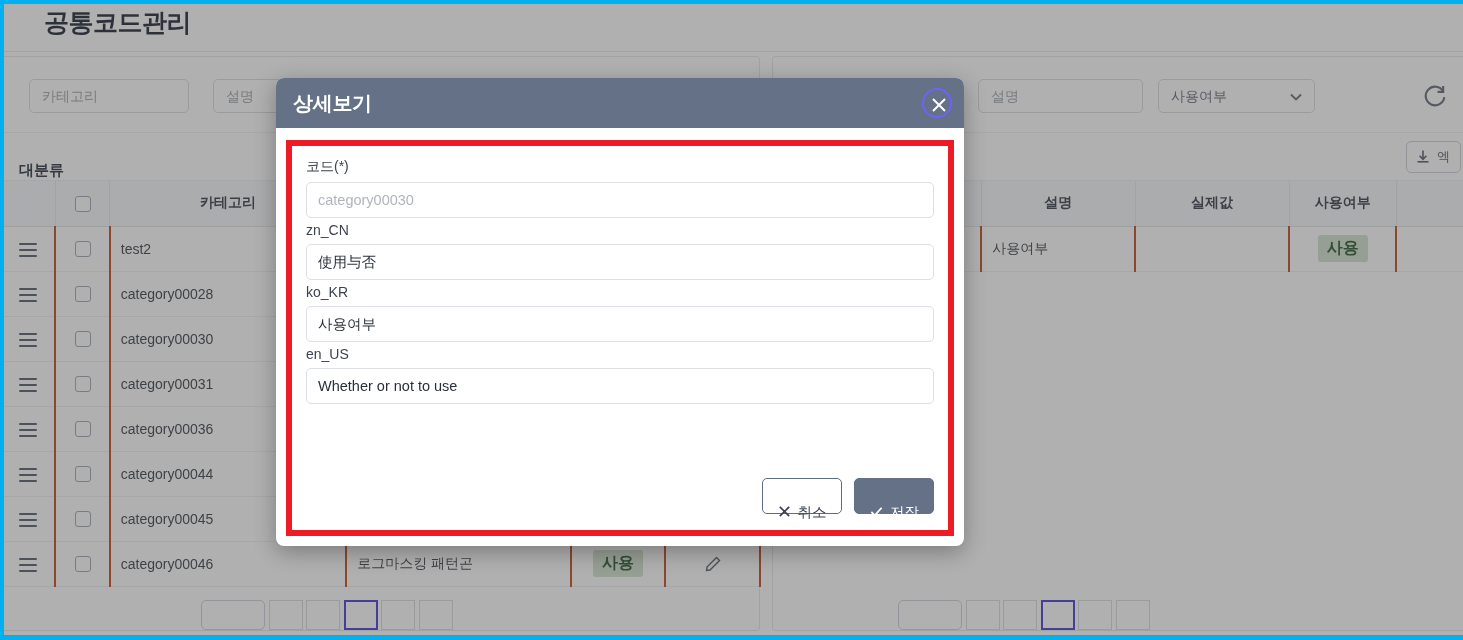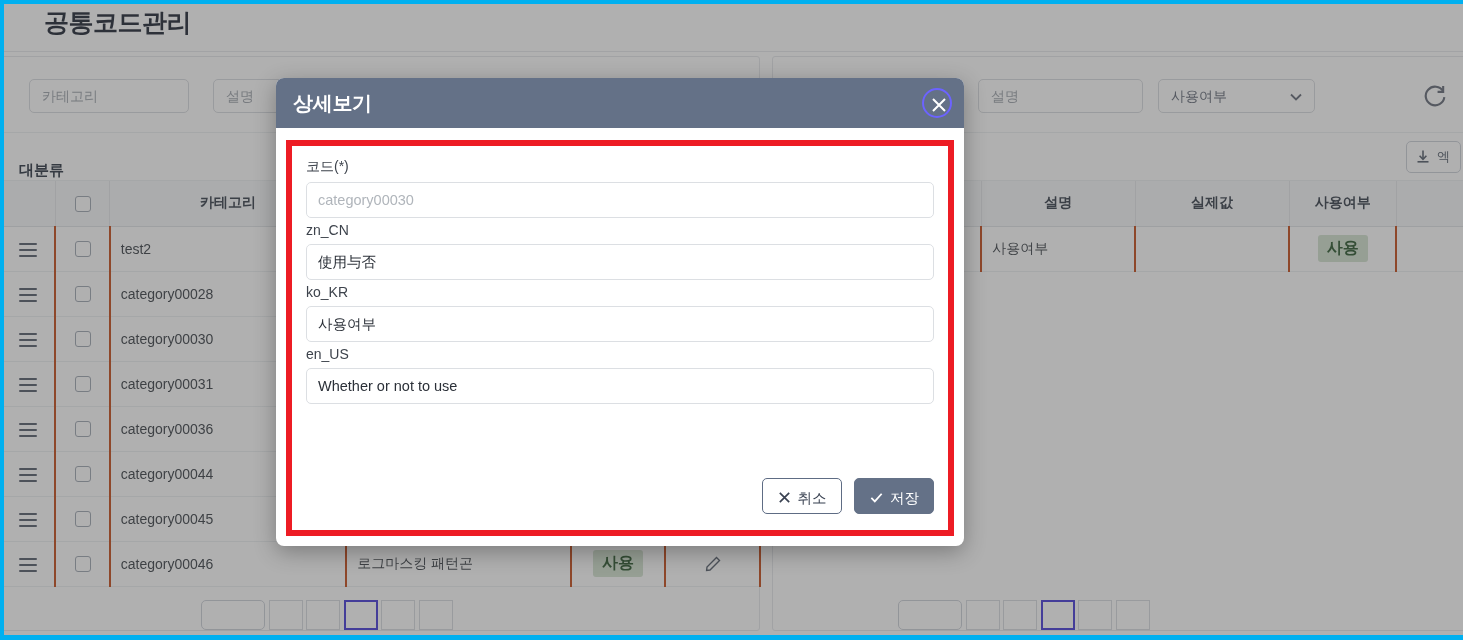--- a/index.html
+++ b/index.html
@@ -307,21 +307,21 @@
     right: 14px;
     bottom: 16px;
     white-space: nowrap;
   }
   .btn {
     display: inline-block;
     height: 36px;
     border-radius: 5px;
     font-size: 14.5px;
     line-height: 34px;
-    padding: 2px 14px;
+    padding: 16px 14px;
     white-space: nowrap;
     vertical-align: top;
   }
   .btn .gi { display:inline-block; width: 15px; height: 15px; vertical-align: -2px; margin-right: 6px; }
   #btn-cancel {
     border: 1px solid #5e6c84;
     background: #ffffff;
     color: #3a4252;
   }
   #btn-save {

